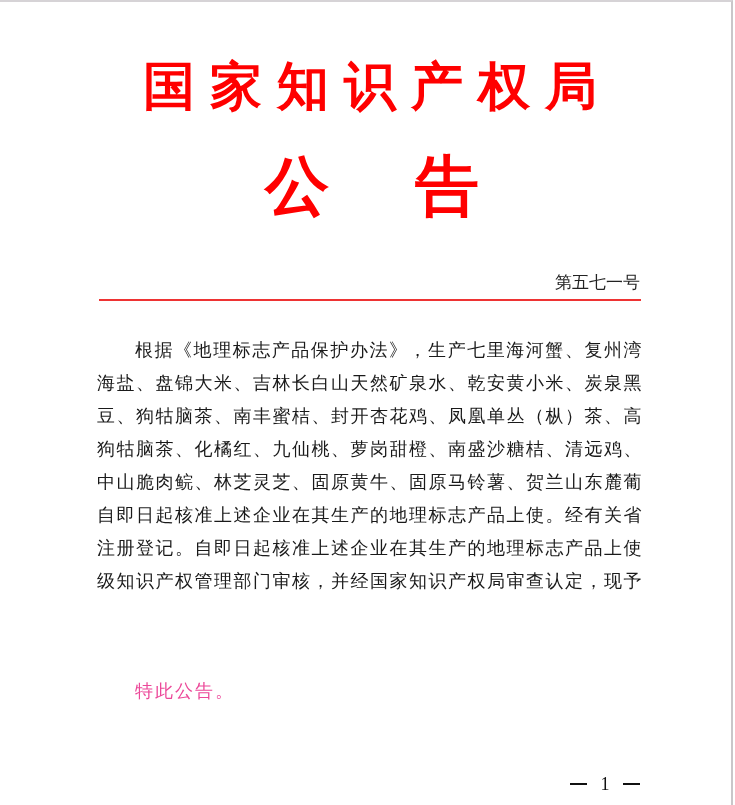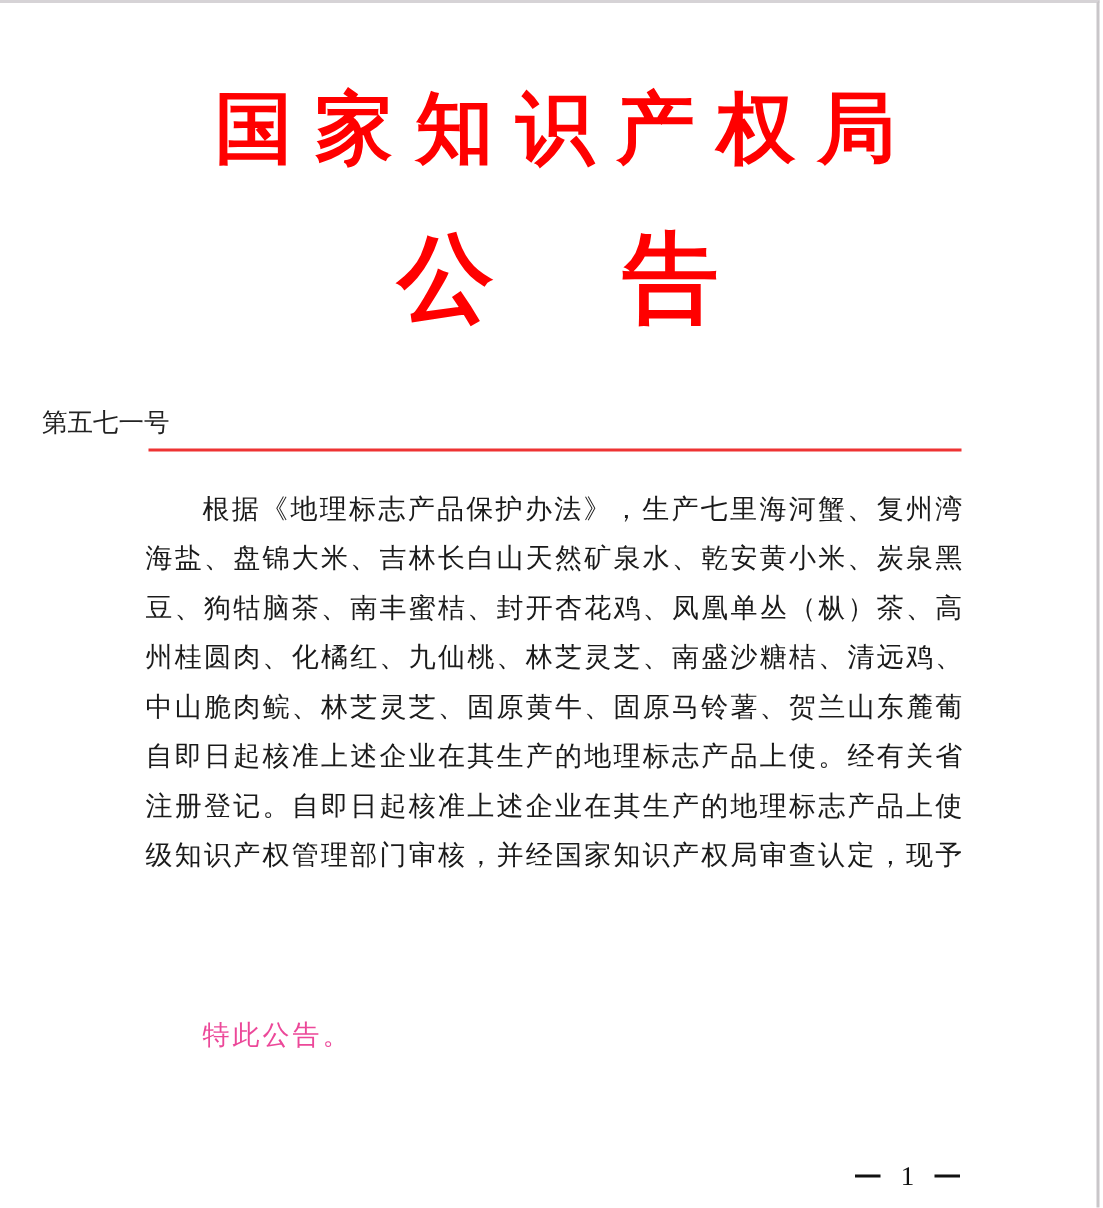--- a/index.html
+++ b/index.html
@@ -63,39 +63,38 @@
     .subtitle span {
       display: inline-block;
       width: 70px;
       text-align: center;
     }
     .doc-number {
       position: absolute;
       left: 0;
       width: 640px;
       top: 268px;
-      text-align: left;
+      text-align: right;
       font-size: 17px;
       line-height: 24px;
       color: #222222;
       font-family: "DejaVu Sans", "Liberation Sans", sans-serif;
-      margin-left: 28px;
     }
     .red-rule {
       position: absolute;
       left: 99px;
       top: 297px;
       width: 542px;
       height: 2px;
       background: #ee3333;
     }
     .body-text {
       position: absolute;
       left: 97px;
-      top: 321px;
+      top: 332px;
       width: 545px;
       font-family: Liberation Sans, sans-serif;
       font-size: 18px;
       line-height: 33px;
       color: #1a1a1a;
       text-align: justify;
       text-align-last: justify;
     }
     .body-text .line {
       display: block;
@@ -163,21 +162,21 @@
   </div>
 
   <div class="doc-number">第五七一号</div>
 
   <div class="red-rule"></div>
 
   <div class="body-text">
     <span class="line indent">根据《地理标志产品保护办法》，生产七里海河蟹、复州湾</span>
     <span class="line">海盐、盘锦大米、吉林长白山天然矿泉水、乾安黄小米、炭泉黑</span>
     <span class="line">豆、狗牯脑茶、南丰蜜桔、封开杏花鸡、凤凰单丛（枞）茶、高</span>
-    <span class="line">州桂圆肉、化橘红、九仙桃、林芝灵芝、南盛沙糖桔、清远鸡、</span>
+    <span class="line">狗牯脑茶、化橘红、九仙桃、萝岗甜橙、南盛沙糖桔、清远鸡、</span>
     <span class="line">中山脆肉鲩、林芝灵芝、固原黄牛、固原马铃薯、贺兰山东麓葡</span>
     <span class="line">自即日起核准上述企业在其生产的地理标志产品上使。经有关省</span>
     <span class="line">注册登记。自即日起核准上述企业在其生产的地理标志产品上使</span>
     <span class="line">级知识产权管理部门审核，并经国家知识产权局审查认定，现予</span>
   </div>
 
   <div class="closing">特此公告。</div>
 
   <div class="page-number">
     <span class="dash"></span>

